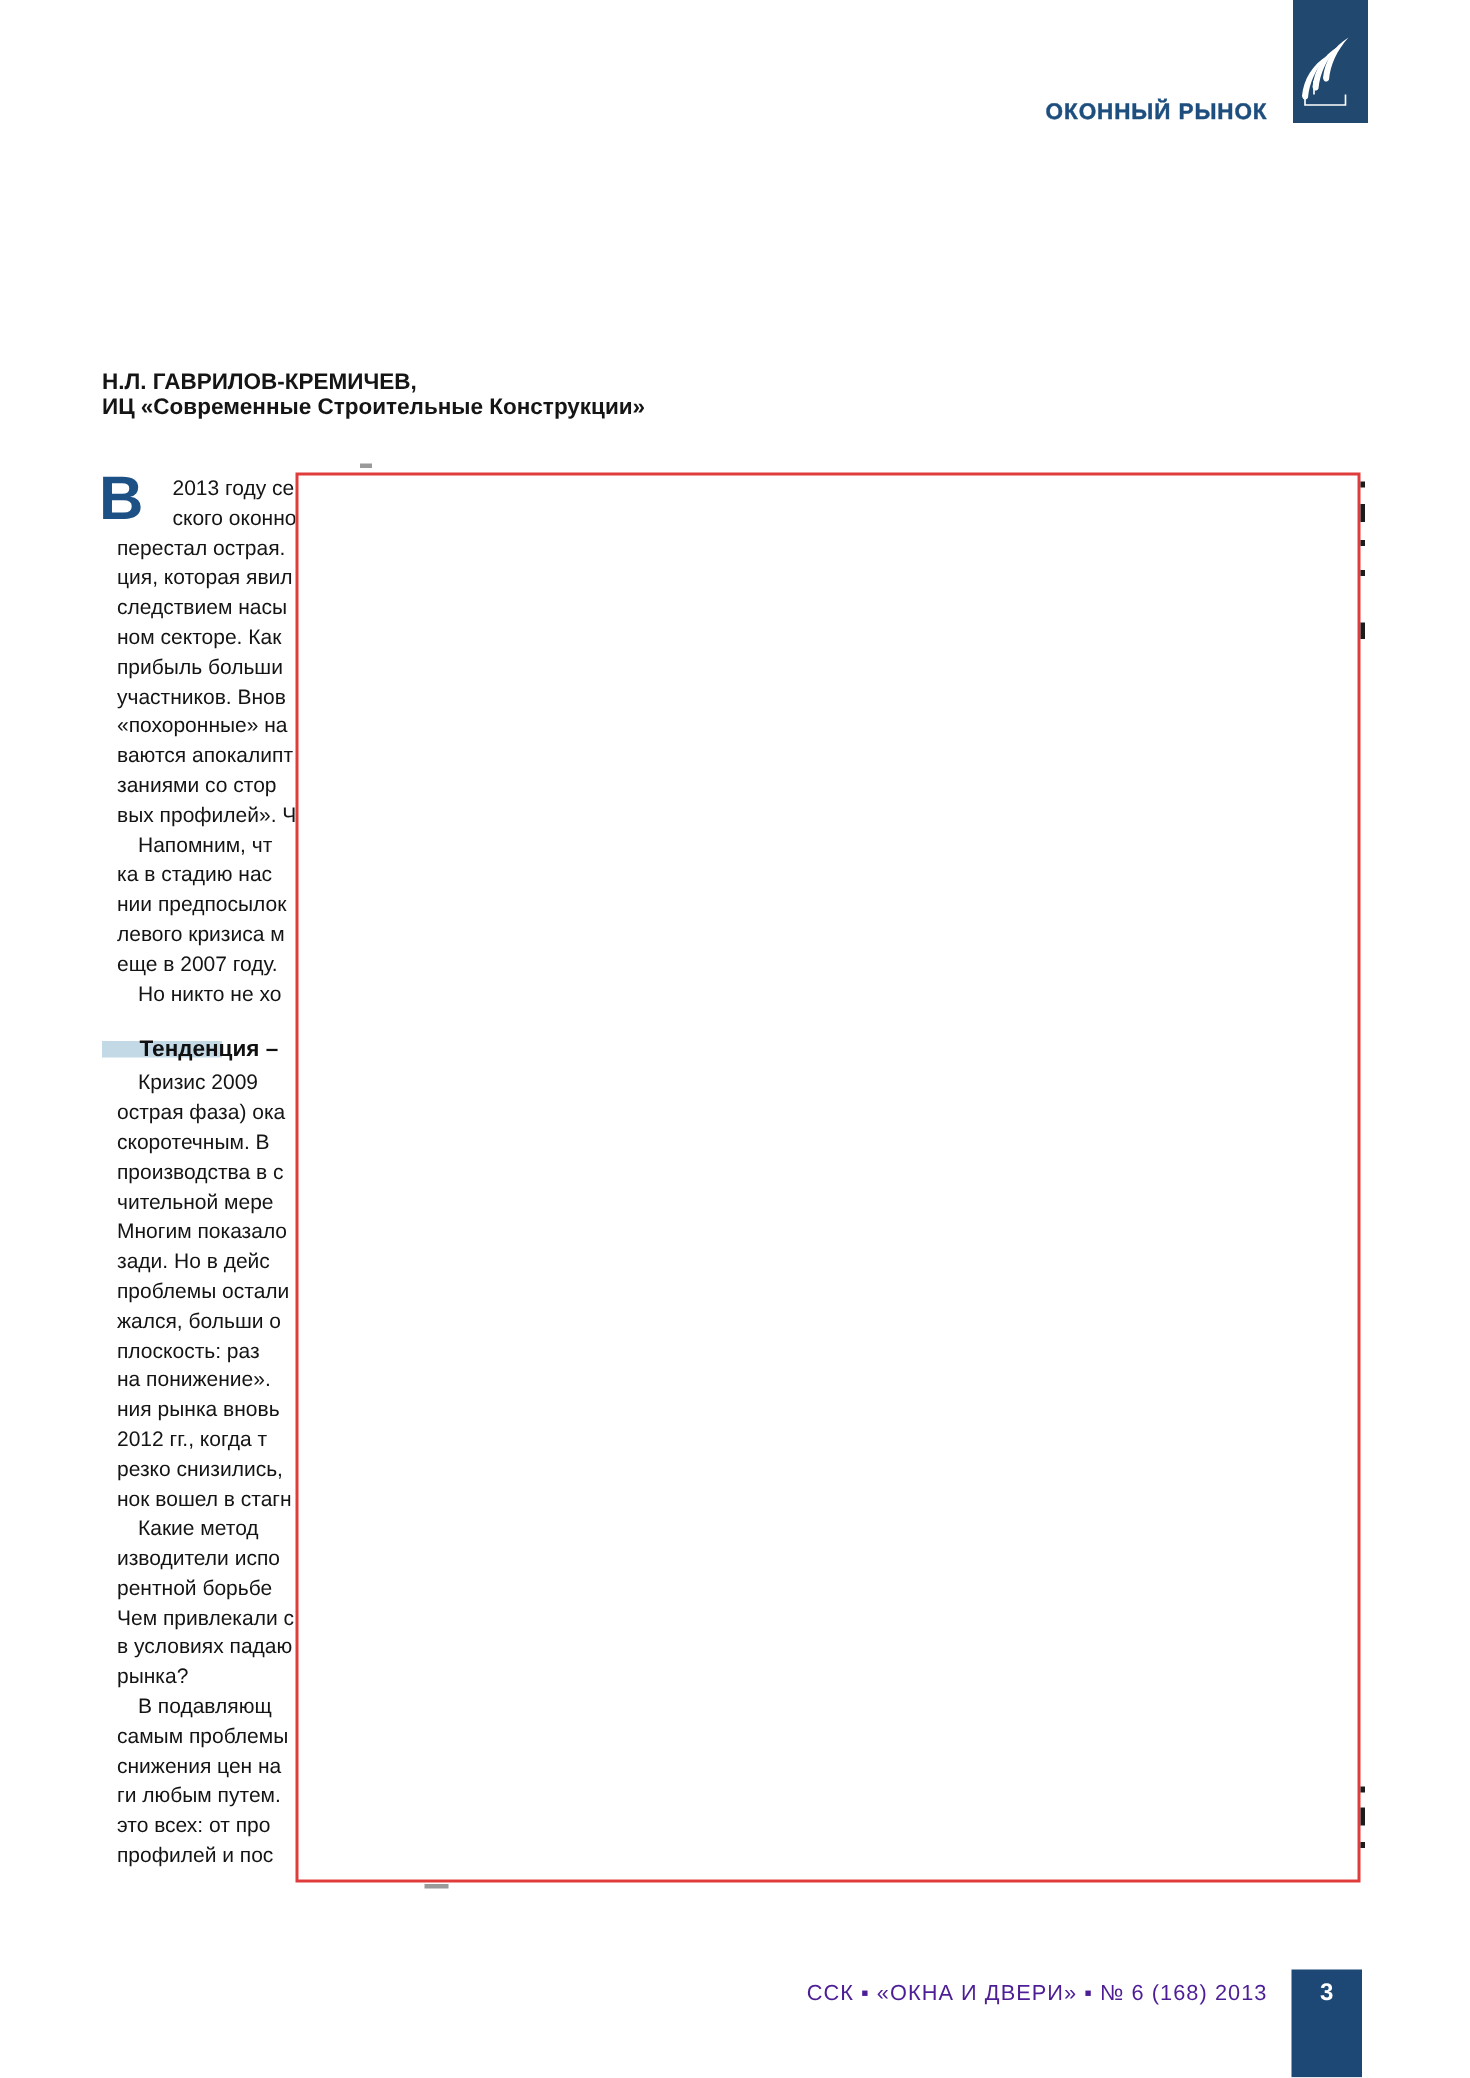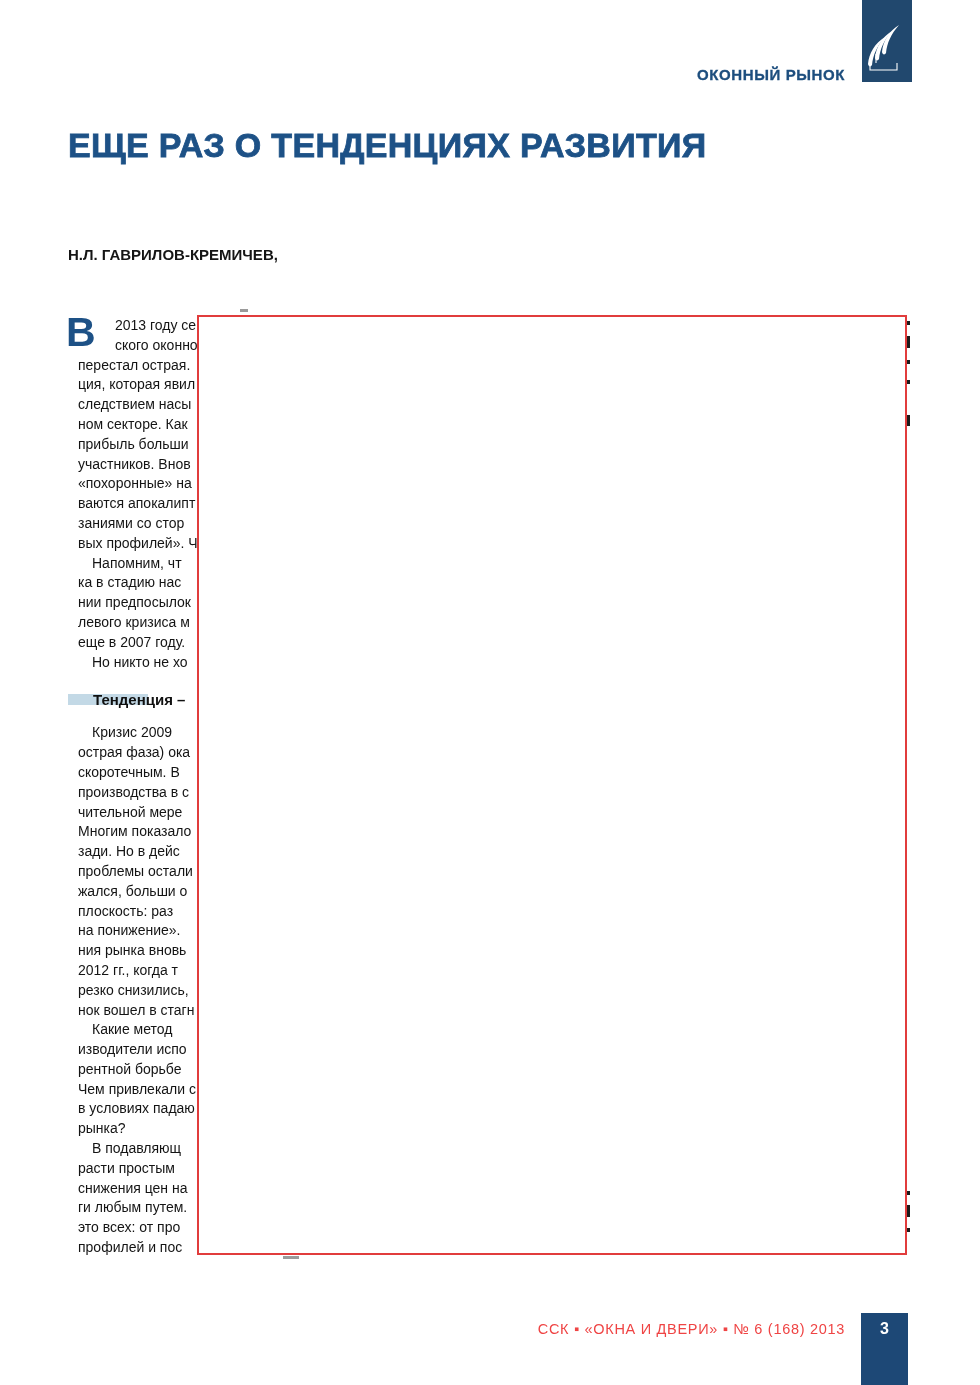--- a/index.html
+++ b/index.html
@@ -17,32 +17,32 @@
 
   
   .author{position:absolute;left:68px;top:246px;font-size:15px;line-height:17px;font-weight:700;color:#151515;}
 
   
   .article{position:absolute;left:68px;top:316px;width:131px;font-size:14px;line-height:19.8px;}
   .ln{white-space:nowrap;margin-left:10px;}
   .ind{padding-left:14px;}
   .capind{padding-left:37px;}
   .dropcap{position:absolute;left:-2px;top:-4px;font-size:41px;font-weight:700;color:#1d5186;line-height:41px;}
-  .heading-row{position:relative;height:16px;margin-top:20px;margin-bottom:15px;}
+  .heading-row{position:relative;height:16px;margin-top:20px;margin-bottom:4px;}
   .hl-bar{position:absolute;left:0;top:2px;width:80px;height:11px;background:#c3d9e6;}
   .heading-text{position:absolute;left:25px;top:-2px;font-size:15px;font-weight:700;color:#101010;white-space:nowrap;}
 
   
   .overlay{position:absolute;left:197px;top:315px;width:710px;height:940px;background:#fff;
         border:2px solid #e13c3c;box-sizing:border-box;z-index:5;}
   .frag{position:absolute;width:3px;background:#1c1c1c;z-index:6;}
   .frag-gray{position:absolute;background:#9a9a9a;z-index:6;}
 
   
-  .footer-line{position:absolute;top:1321px;right:135px;font-size:14.5px;color:#ef4444;letter-spacing:0.7px;}
+  .footer-line{position:absolute;top:1321px;right:135px;font-size:14.5px;color:#4c1d95;letter-spacing:0.7px;}
   .page-box{position:absolute;left:861px;top:1313px;width:47px;height:72px;background:#1d4876;
         color:#fff;font-size:16px;font-weight:700;text-align:center;padding-top:7px;box-sizing:border-box;}
 </style>
 </head>
 <body>
 
 <div class="page">
 
   <div class="section-label">ОКОННЫЙ РЫНОК</div>
   <div class="logo">
@@ -54,25 +54,25 @@
         <path d="M6 64 C7 53 13 43 23 37 C15 46 11 55 10 65 C9 67 6.5 67 6 64 Z"></path>
       </g>
       <g stroke="#ffffff" stroke-width="1.1" fill="none">
         <path d="M14 54 v9"></path>
         <path d="M8 60 v10 h27 v-7"></path>
       </g>
     </svg>
   </div>
 
   <div class="title">
-    <div>ЕЩЕ РАЗ О ТЕНДЕНЦИЯХ РАЗВИТИЯ</div>
   </div>
 
   <div class="author">
     <div>Н.Л. ГАВРИЛОВ-КРЕМИЧЕВ,</div>
+    <div>ИЦ «Современные Строительные Конструкции»</div>
   </div>
 
   <div class="article" id="article">
       <span class="dropcap">В</span>
       <div class="ln capind">2013 году се</div>
       <div class="ln capind">ского оконно-</div>
       <div class="ln">перестал острая.</div>
       <div class="ln">ция, которая явил</div>
       <div class="ln">следствием насы</div>
       <div class="ln">ном секторе. Как</div>
@@ -107,21 +107,21 @@
       <div class="ln">2012 гг., когда т</div>
       <div class="ln">резко снизились,</div>
       <div class="ln">нок вошел в стагн</div>
       <div class="ln ind">Какие метод</div>
       <div class="ln">изводители испо</div>
       <div class="ln">рентной борьбе</div>
       <div class="ln">Чем привлекали с</div>
       <div class="ln">в условиях падаю</div>
       <div class="ln">рынка?</div>
       <div class="ln ind">В подавляющ</div>
-      <div class="ln">расти простым</div>
+      <div class="ln">самым проблемы</div>
       <div class="ln">снижения цен на</div>
       <div class="ln">ги любым путем.</div>
       <div class="ln">это всех: от про</div>
       <div class="ln">профилей и пос</div>
     </div>
 
   <div class="overlay"></div>
 
   <div class="frag-gray" style="left:240px;top:309px;width:8px;height:3px;"></div>
   <div class="frag" style="left:907px;top:321px;height:4px;"></div>

